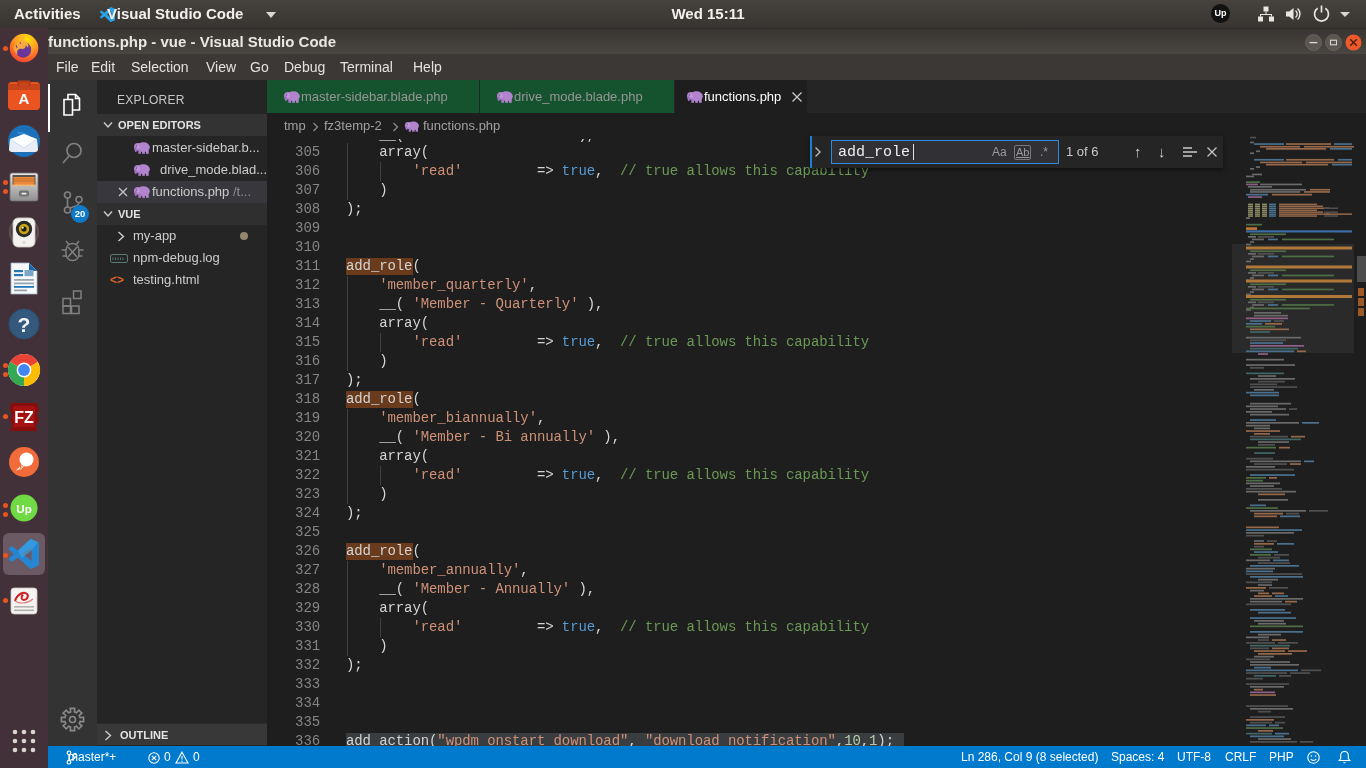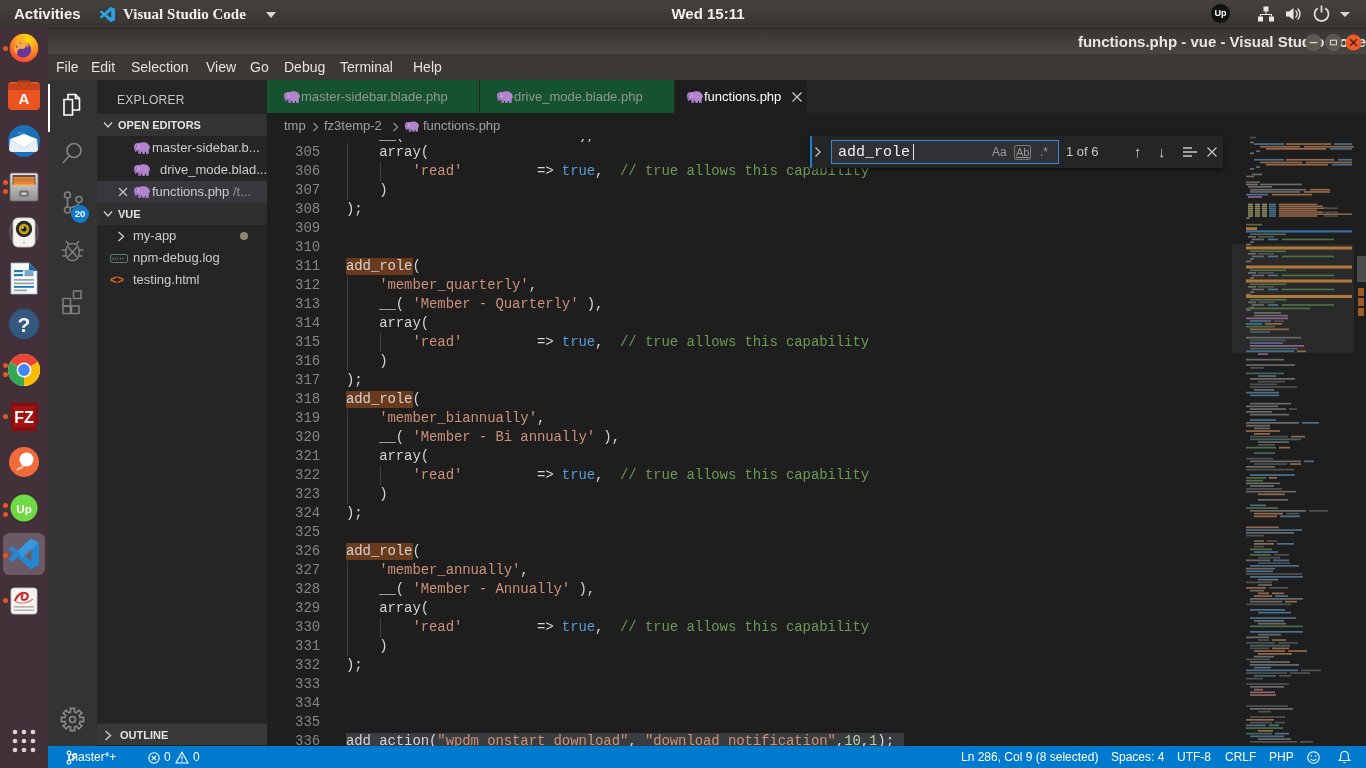--- a/index.html
+++ b/index.html
@@ -8,21 +8,21 @@
   .abs{position:absolute;}
   
   #panel{position:absolute;left:0;top:0;width:1366px;height:28px;
     background:linear-gradient(#46433f,#373431);color:#f2f0ee;font-weight:bold;font-size:15px;}
   
   #dock{position:absolute;left:0;top:28px;width:48px;height:740px;background:#433139;}
   .dot{position:absolute;left:2.5px;width:5px;height:5px;border-radius:50%;background:#e95420;}
   
   #titlebar{position:absolute;left:48px;top:28px;width:1318px;height:26px;
     background:linear-gradient(#383532,#4a4641);border-top:1px solid #2d2a27;
-    color:#e9e7e4;font-weight:bold;font-size:15px;text-align:right;line-height:25px;}
+    color:#e9e7e4;font-weight:bold;font-size:15px;text-align:left;line-height:25px;}
   #menubar{position:absolute;left:48px;top:54px;width:1318px;height:26px;background:#3b3835;
     color:#e4e1de;font-size:14px;}
   .menuitem{position:absolute;top:0;line-height:26px;}
   #activitybar{position:absolute;left:48px;top:80px;width:49px;height:666px;background:#333333;}
   #sidebar{position:absolute;left:97px;top:80px;width:170px;height:666px;background:#252526;
     color:#cccccc;font-size:13px;}
   .srow{position:absolute;left:0;width:170px;height:22px;line-height:22px;white-space:nowrap;}
   .shead{font-size:11px;font-weight:bold;color:#e3e3e3;}
   
   #tabbar{position:absolute;left:267px;top:80px;width:1099px;height:33px;background:#252526;}
@@ -49,21 +49,21 @@
   .st{position:absolute;top:0;white-space:nowrap;}
 </style>
 </head>
 <body>
 
 <div id="panel">
   <div class="abs" style="left:14px;top:0;line-height:28px;">Activities</div>
   <svg class="abs" style="left:100px;top:7px;" width="15" height="15" viewBox="0 0 24 24">
     <path fill="#2aa2e8" d="M23.15 2.587 18.21.21a1.494 1.494 0 0 0-1.705.29l-9.46 8.63-4.12-3.128a.999.999 0 0 0-1.276.057L.327 7.261A1 1 0 0 0 .326 8.74L3.899 12 .326 15.26a1 1 0 0 0 .001 1.479L1.65 17.94a.999.999 0 0 0 1.276.057l4.12-3.128 9.46 8.63a1.492 1.492 0 0 0 1.704.29l4.942-2.377A1.5 1.5 0 0 0 24 20.06V3.939a1.5 1.5 0 0 0-.85-1.352zm-5.146 14.861L10.826 12l7.178-5.448v10.896z"></path>
   </svg>
-  <div class="abs" style="left:123px;top:0;line-height:28px;font-family:Liberation Serif, serif;">Visual Studio Code</div>
+  <div class="abs" style="left:107px;top:0;line-height:28px;">Visual Studio Code</div>
   <div class="abs" style="left:266px;top:12px;width:0;height:0;border-left:5.5px solid transparent;border-right:5.5px solid transparent;border-top:6px solid #d8d6d3;"></div>
   <div class="abs" style="left:608px;top:0;width:200px;text-align:center;line-height:28px;">Wed 15:11</div>
   <div class="abs" style="left:1211px;top:4px;width:19px;height:19px;border-radius:50%;background:#111111;color:#fff;font-size:9px;font-weight:bold;text-align:center;line-height:19px;">Up</div>
   <svg class="abs" style="left:1257px;top:5px;" width="18" height="18" viewBox="0 0 18 18">
     <g fill="#e8e6e3">
         <rect x="6.5" y="1.5" width="5" height="5"></rect>
         <rect x="1" y="11.5" width="5" height="5"></rect>
         <rect x="12" y="11.5" width="5" height="5"></rect>
     <path d="M8.5 6.5h1V9h-1z"></path>
         <path d="M3 9h12v1H3z"></path>

